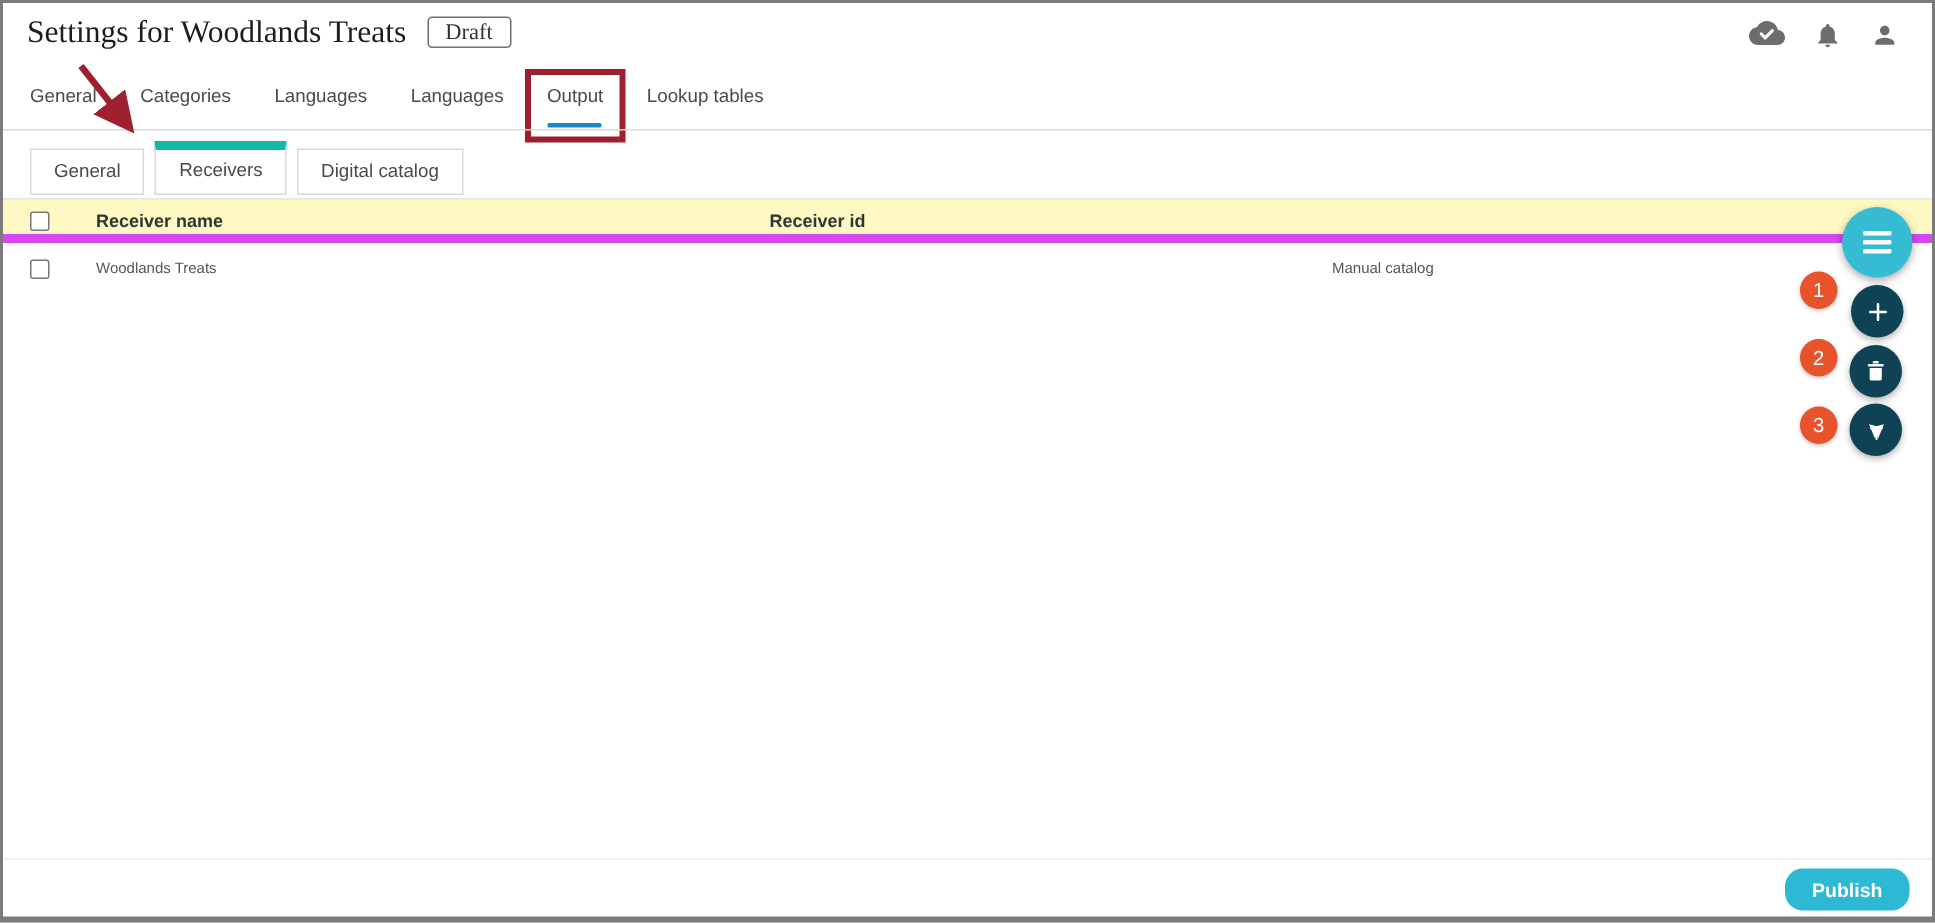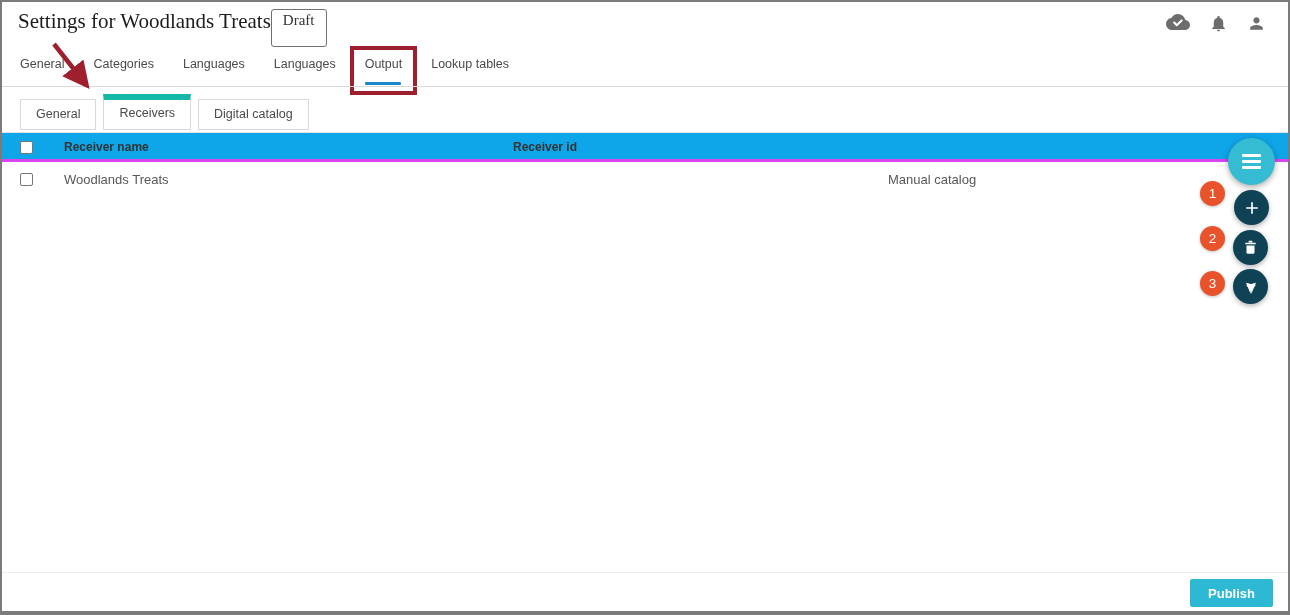--- a/index.html
+++ b/index.html
@@ -2,23 +2,23 @@
 <html><head>
 <meta charset="utf-8">
 <style>
   * { margin:0; padding:0; box-sizing:border-box; }
   body { background:#c9c9c9; font-family:"Liberation Sans","DejaVu Sans",sans-serif; }
   .window {
     position:relative; width:1290px; height:615px; background:#fff;
     border:2px solid #7b7b7b; border-bottom-width:4px; overflow:hidden;
   }
   
-  .titlebar { position:absolute; left:16px; top:7px; display:flex; align-items:flex-start; }
+  .titlebar { position:absolute; left:16px; top:7px; display:flex; align-items:center; gap:14px; }
   .page-title { font-family:"Liberation Serif","DejaVu Serif",serif; font-size:21px; color:#1c1c1c; }
-  .draft-badge { border:1px solid #6f6f6f; border-radius:3px; padding:2px 11px 17px;
+  .draft-badge { border:1px solid #6f6f6f; border-radius:3px; padding:2px 11px 0;
     font-family:"Liberation Serif","DejaVu Serif",serif; font-size:15px; color:#333; background:#fff; }
   .topbar-icons { position:absolute; right:22px; top:11px; display:flex; gap:19px; align-items:center; }
   .topbar-icons svg { display:block; cursor:pointer; }
 
   
   .main-tabs { position:absolute; left:18px; top:55px; display:flex; gap:29px; font-size:12.5px; color:#4a4a4a; }
   .main-tab { position:relative; cursor:pointer; white-space:nowrap; }
   .tab-indicator { position:absolute; left:50%; transform:translateX(-50%); top:25px;
     width:36px; height:3px; background:#1989ca; border-radius:1px; }
   .annotation-box { position:absolute; left:-15px; top:-11px; width:calc(100% + 30px); height:49px;
@@ -26,24 +26,24 @@
   .tabbar-line { position:absolute; left:0; right:0; top:84px; border-top:1px solid #dadada; }
 
   
   .sub-tabs { position:absolute; left:18px; top:94px; display:flex; gap:7px; align-items:flex-end; height:34px; }
   .sub-tab { border:1px solid #d9d9d9; background:#fff; padding:7px 15px 8px;
     font-size:12.5px; color:#4a4a4a; cursor:pointer; white-space:nowrap; }
   .sub-tab.active { border-top:6px solid #14b8a6; padding-top:6px; padding-bottom:9px; }
 
   
   .table-head { position:absolute; left:0; right:0; top:130px; height:30px;
-    background:#0ea5e9; border-top:1px solid #e4e4e4; border-bottom:3px solid #d946ef; }
+    background:#fef9c3; border-top:1px solid #e4e4e4; border-bottom:6px solid #d946ef; }
   .table-head .col { position:absolute; top:0; line-height:28px; font-weight:bold; font-size:12px; color:#333; }
   .table-row { position:absolute; left:0; right:0; top:160px; height:35px; background:#fff; }
-  .table-row .cell { position:absolute; top:0; line-height:35px; font-size:13px; color:#575757; white-space:nowrap; }
+  .table-row .cell { position:absolute; top:0; line-height:35px; font-size:10px; color:#575757; white-space:nowrap; }
   .c1 { left:62px; } .c2 { left:472px;margin-left:39px; } .c3 { left:886px; }
   .checkbox { position:absolute; left:18px; width:13px; height:13px;
     border:1px solid #767676; border-radius:2px; background:#fff; cursor:pointer; }
   .table-head .checkbox { top:8px; }
   .table-row .checkbox { top:11px; }
 
   
   .fab-menu { position:absolute; left:1226px; top:136px; width:47px; height:47px; border-radius:50%;
     background:#35bcd2; box-shadow:0 2px 6px rgba(0,0,0,.35); cursor:pointer;
     display:flex; flex-direction:column; align-items:center; justify-content:center; gap:3.5px; }
@@ -51,21 +51,21 @@
   .fab-action { position:absolute; width:35px; height:35px; border-radius:50%; background:#0f4254;
     box-shadow:0 2px 5px rgba(0,0,0,.3); cursor:pointer;
     display:flex; align-items:center; justify-content:center; }
   .step-badge { position:absolute; width:25px; height:25px; border-radius:50%; background:#e8532b;
     color:#fff; font-size:13.5px; display:flex; align-items:center; justify-content:center;
     box-shadow:0 1px 3px rgba(0,0,0,.25); }
 
   
   .footer-line { position:absolute; left:0; right:0; top:570px; border-top:1px solid #ededed; }
   .publish-btn { position:absolute; left:1188px; top:577px; width:83px; height:28px;
-    background:#2db9d3; color:#fff; border:none; border-radius:2px;
+    background:#2db9d3; color:#fff; border:none; border-radius:12px;
     font-weight:bold; font-size:13px; font-family:inherit; cursor:pointer; }
 
   
   .arrow-svg { position:absolute; left:44px; top:35px; pointer-events:none; }
 </style>
 </head>
 <body>
 
 <div class="window">
 

